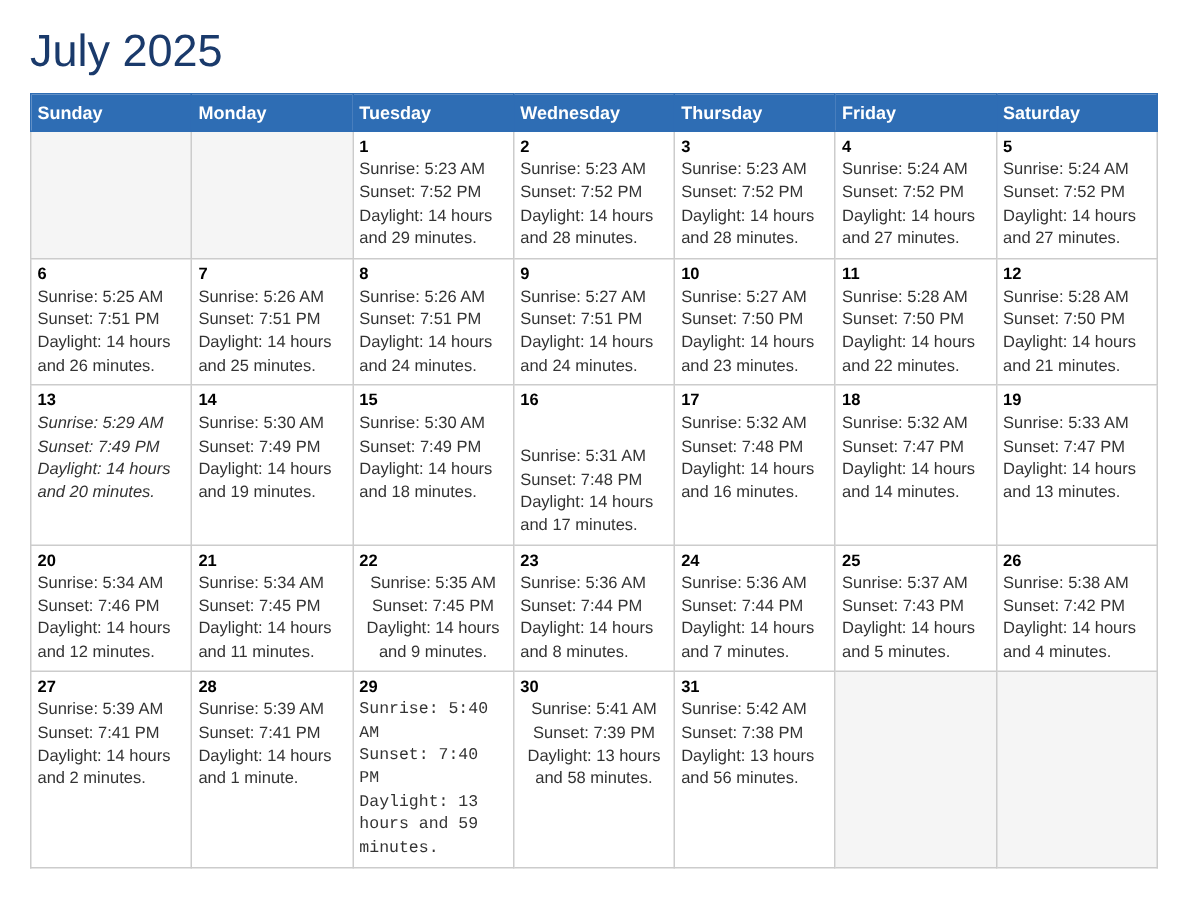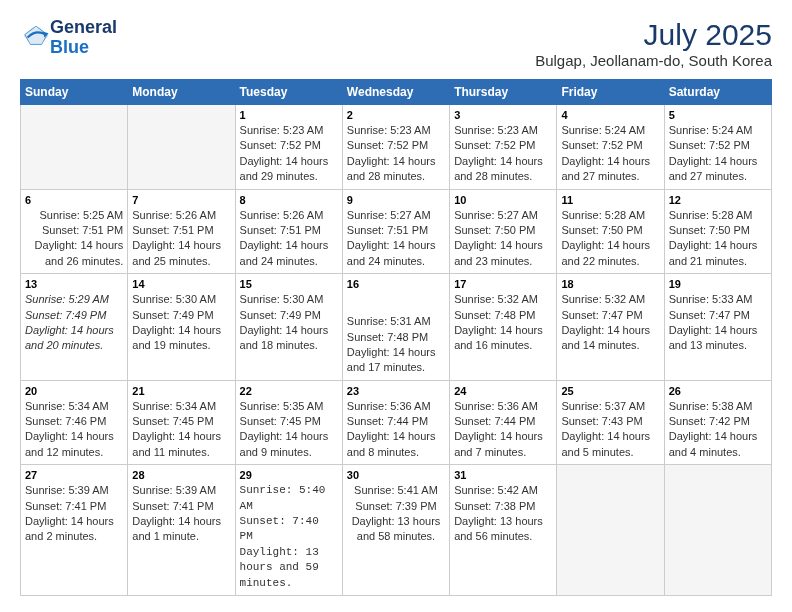--- a/index.html
+++ b/index.html
@@ -89,37 +89,22 @@
     }
     .calendar tr:last-child td {
       height: 65px;
     }
   </style>
 </head>
 <body>
 
 <div class="page">
   <div class="header">
-    <div class="logo">
-      <div>
-        <svg class="logo-icon" viewBox="0 0 40 32">
-          <polygon points="14,4 26,4 38,16 26,28 14,28 2,16" fill="#1a6fc4" opacity="0.15"></polygon>
-          <polygon points="20,2 36,14 28,28 12,28 4,14" fill="none" stroke="#1a6fc4" stroke-width="1"></polygon>
-          <path d="M8,18 Q20,6 34,14" stroke="#1a6fc4" stroke-width="3" fill="none"></path>
-          <polygon points="30,10 38,12 32,18" fill="#1a6fc4"></polygon>
-        </svg>
-      </div>
-      <div class="logo-text">
-        <div><span class="logo-general">General</span></div>
-        <div><span class="logo-blue">Blue</span></div>
-      </div>
-    </div>
     <div class="title-block">
       <div class="title-month">July 2025</div>
-      <div class="title-location">Bulgap, Jeollanam-do, South Korea</div>
     </div>
   </div>
 
   <table class="calendar">
     <thead>
       <tr>
         <th>Sunday</th>
         <th>Monday</th>
         <th>Tuesday</th>
         <th>Wednesday</th>
@@ -159,21 +144,21 @@
           <td>
             <div class="day-num">5</div>
             <div class="day-info" style="white-space: pre-line;">Sunrise: 5:24 AM
 Sunset: 7:52 PM
 Daylight: 14 hours and 27 minutes.</div>
           </td>
         </tr>
         <tr>
           <td>
             <div class="day-num">6</div>
-            <div class="day-info" style="white-space: pre-line; text-align: right;">Sunrise: 5:25 AM
+            <div class="day-info" style="white-space: pre-line;">Sunrise: 5:25 AM
 Sunset: 7:51 PM
 Daylight: 14 hours and 26 minutes.</div>
           </td>
           <td>
             <div class="day-num">7</div>
             <div class="day-info" style="white-space: pre-line;">Sunrise: 5:26 AM
 Sunset: 7:51 PM
 Daylight: 14 hours and 25 minutes.</div>
           </td>
           <td>
@@ -259,21 +244,21 @@
 Daylight: 14 hours and 12 minutes.</div>
           </td>
           <td>
             <div class="day-num">21</div>
             <div class="day-info" style="white-space: pre-line;">Sunrise: 5:34 AM
 Sunset: 7:45 PM
 Daylight: 14 hours and 11 minutes.</div>
           </td>
           <td>
             <div class="day-num">22</div>
-            <div class="day-info" style="white-space: pre-line;">Sunrise: 5:35 AM
+            <div class="day-info" style="white-space: pre-line; text-align: center;">Sunrise: 5:35 AM
 Sunset: 7:45 PM
 Daylight: 14 hours and 9 minutes.</div>
           </td>
           <td>
             <div class="day-num">23</div>
             <div class="day-info" style="white-space: pre-line;">Sunrise: 5:36 AM
 Sunset: 7:44 PM
 Daylight: 14 hours and 8 minutes.</div>
           </td>
           <td>

